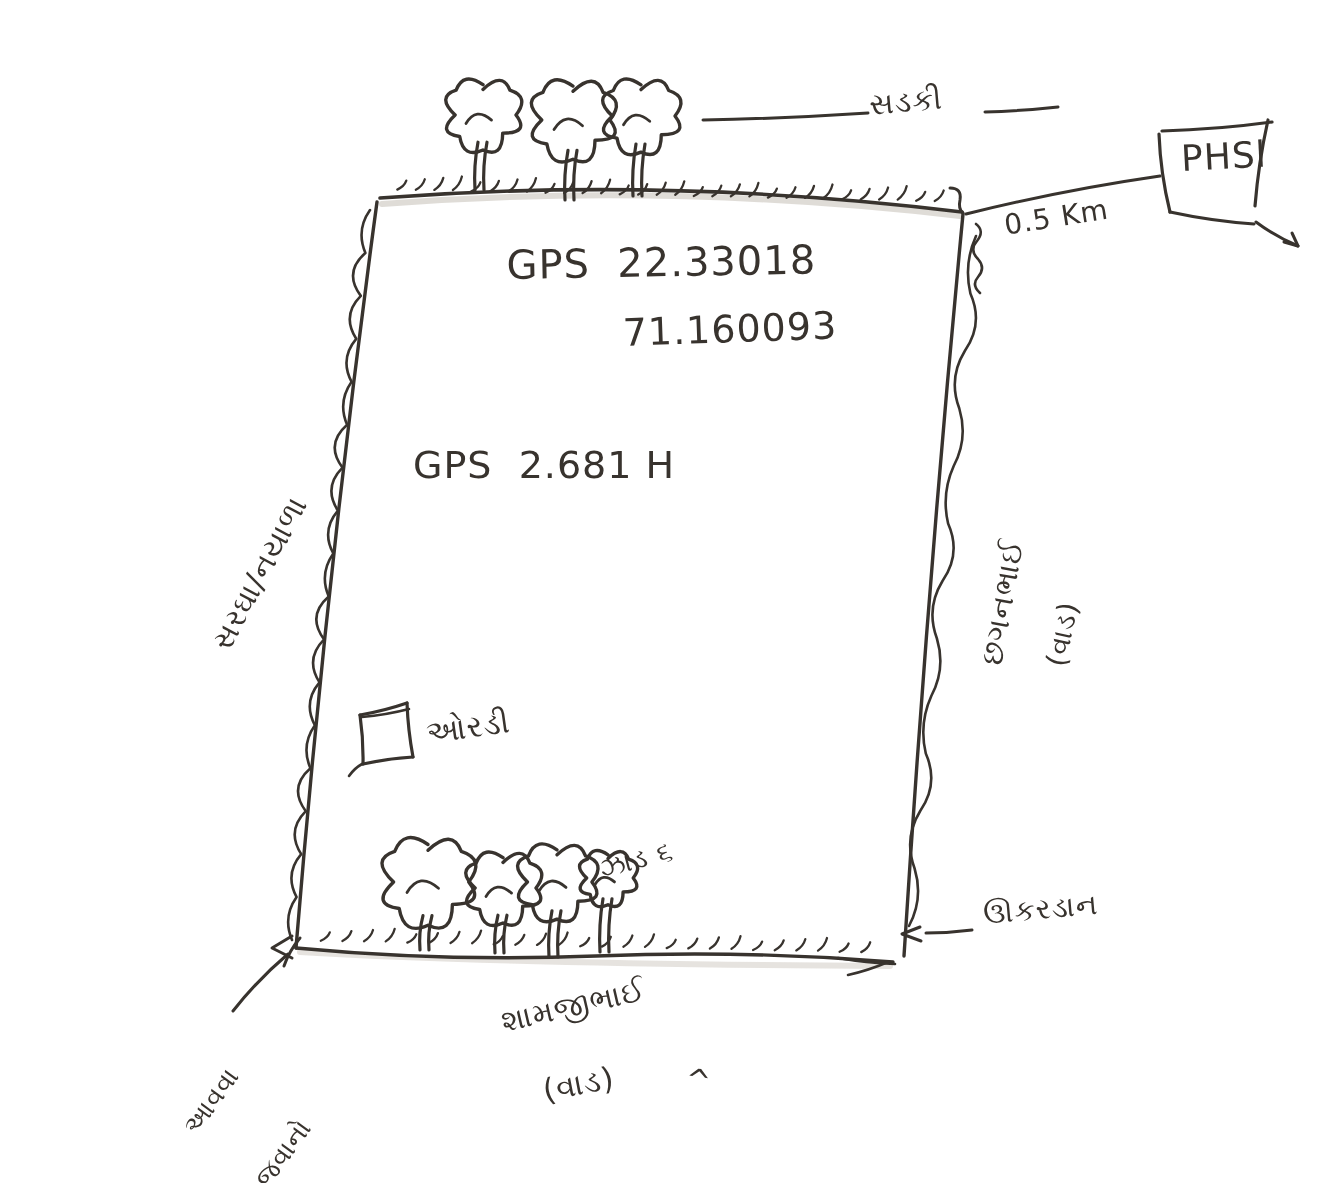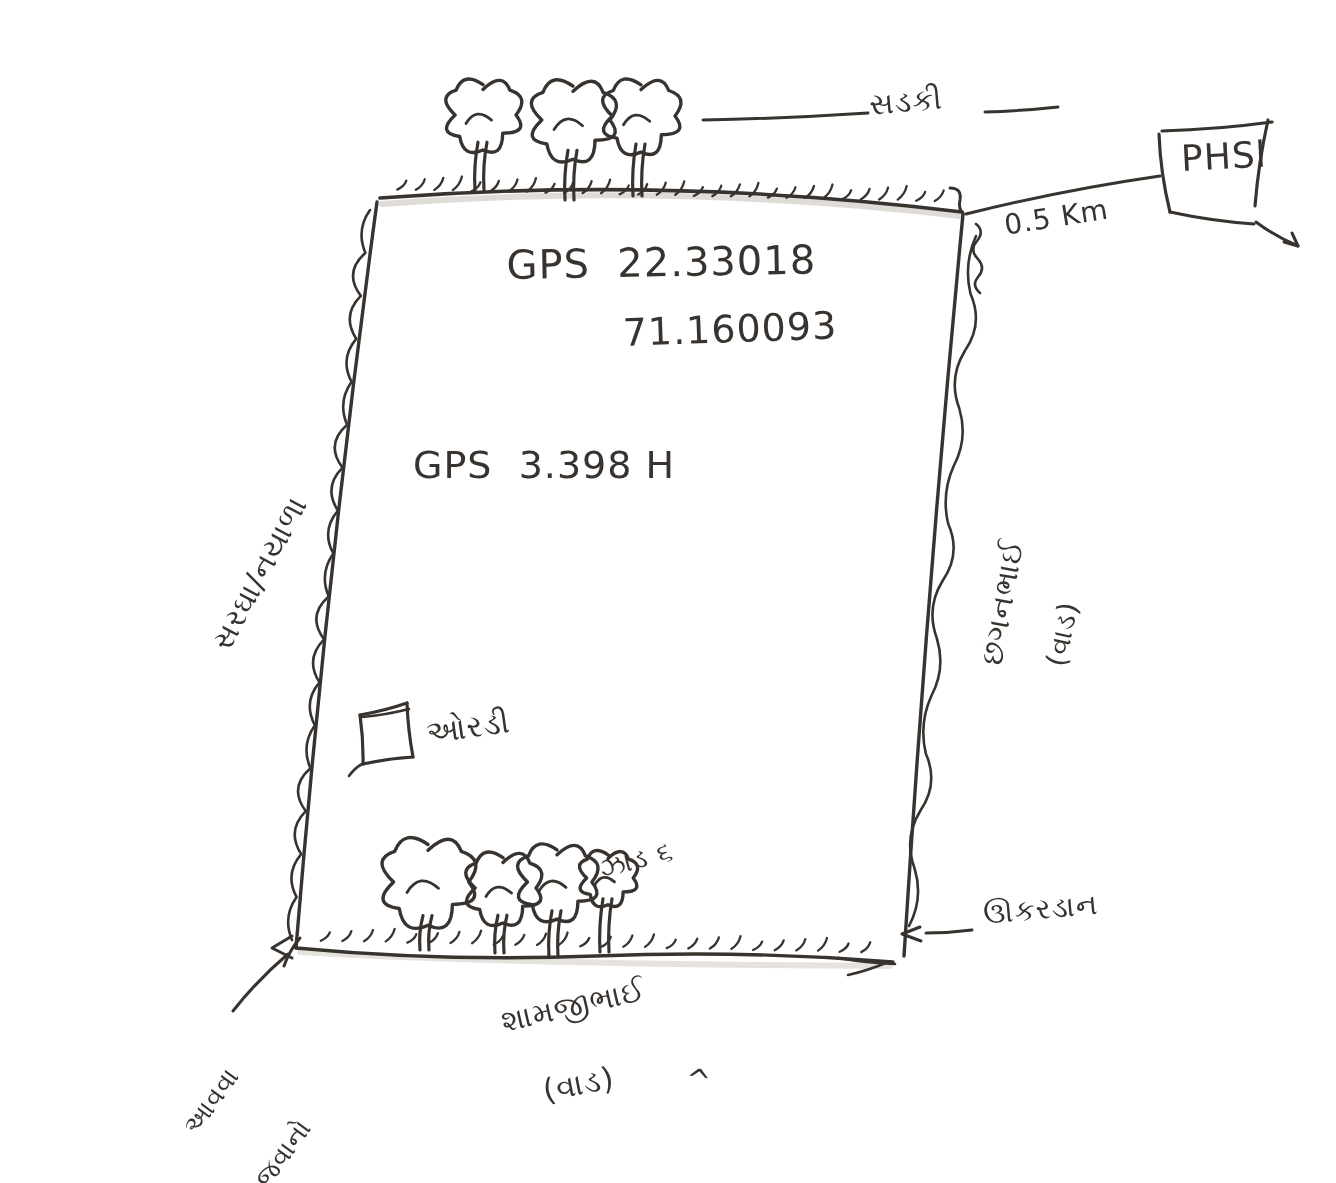--- a/index.html
+++ b/index.html
@@ -154,21 +154,21 @@
   <div class="lbl tl" style="left:868px;top:88px;font-size:30px;transform:rotate(-5deg);">સડકી</div>
 
   <div class="lbl tl" style="left:1180px;top:138px;font-size:36px;transform:rotate(-3deg);">PHSl</div>
 
   <div class="lbl tl" style="left:1002px;top:210px;font-size:28px;transform:rotate(-9deg);">0.5 Km</div>
 
   <div class="lbl tl" style="left:506px;top:242px;font-size:40px;transform:rotate(-1deg);">GPS  22.33018</div>
 
   <div class="lbl tl" style="left:622px;top:312px;font-size:38px;transform:rotate(-2deg);">71.160093</div>
 
-  <div class="lbl tl" style="left:413px;top:444px;font-size:38px;">GPS  3.398 H</div>
+  <div class="lbl tl" style="left:413px;top:444px;font-size:38px;">GPS  2.681 H</div>
 
   <div class="lbl ctr" style="left:130px;top:556px;width:260px;font-size:30px;transform:rotate(-62deg);">સરઘા/નયાળા</div>
 
   <div class="lbl ctr" style="left:903px;top:585px;width:200px;font-size:30px;transform:rotate(-80deg);">છગનભાઈ</div>
 
   <div class="lbl ctr" style="left:1008px;top:618px;width:110px;font-size:28px;transform:rotate(-78deg);">(વાડ)</div>
 
   <div class="lbl tl" style="left:424px;top:716px;font-size:31px;transform:rotate(-8deg);">ઓરડી</div>
 
   <div class="lbl tl" style="left:596px;top:854px;font-size:27px;transform:rotate(-15deg);">ઝાડ ૬</div>

